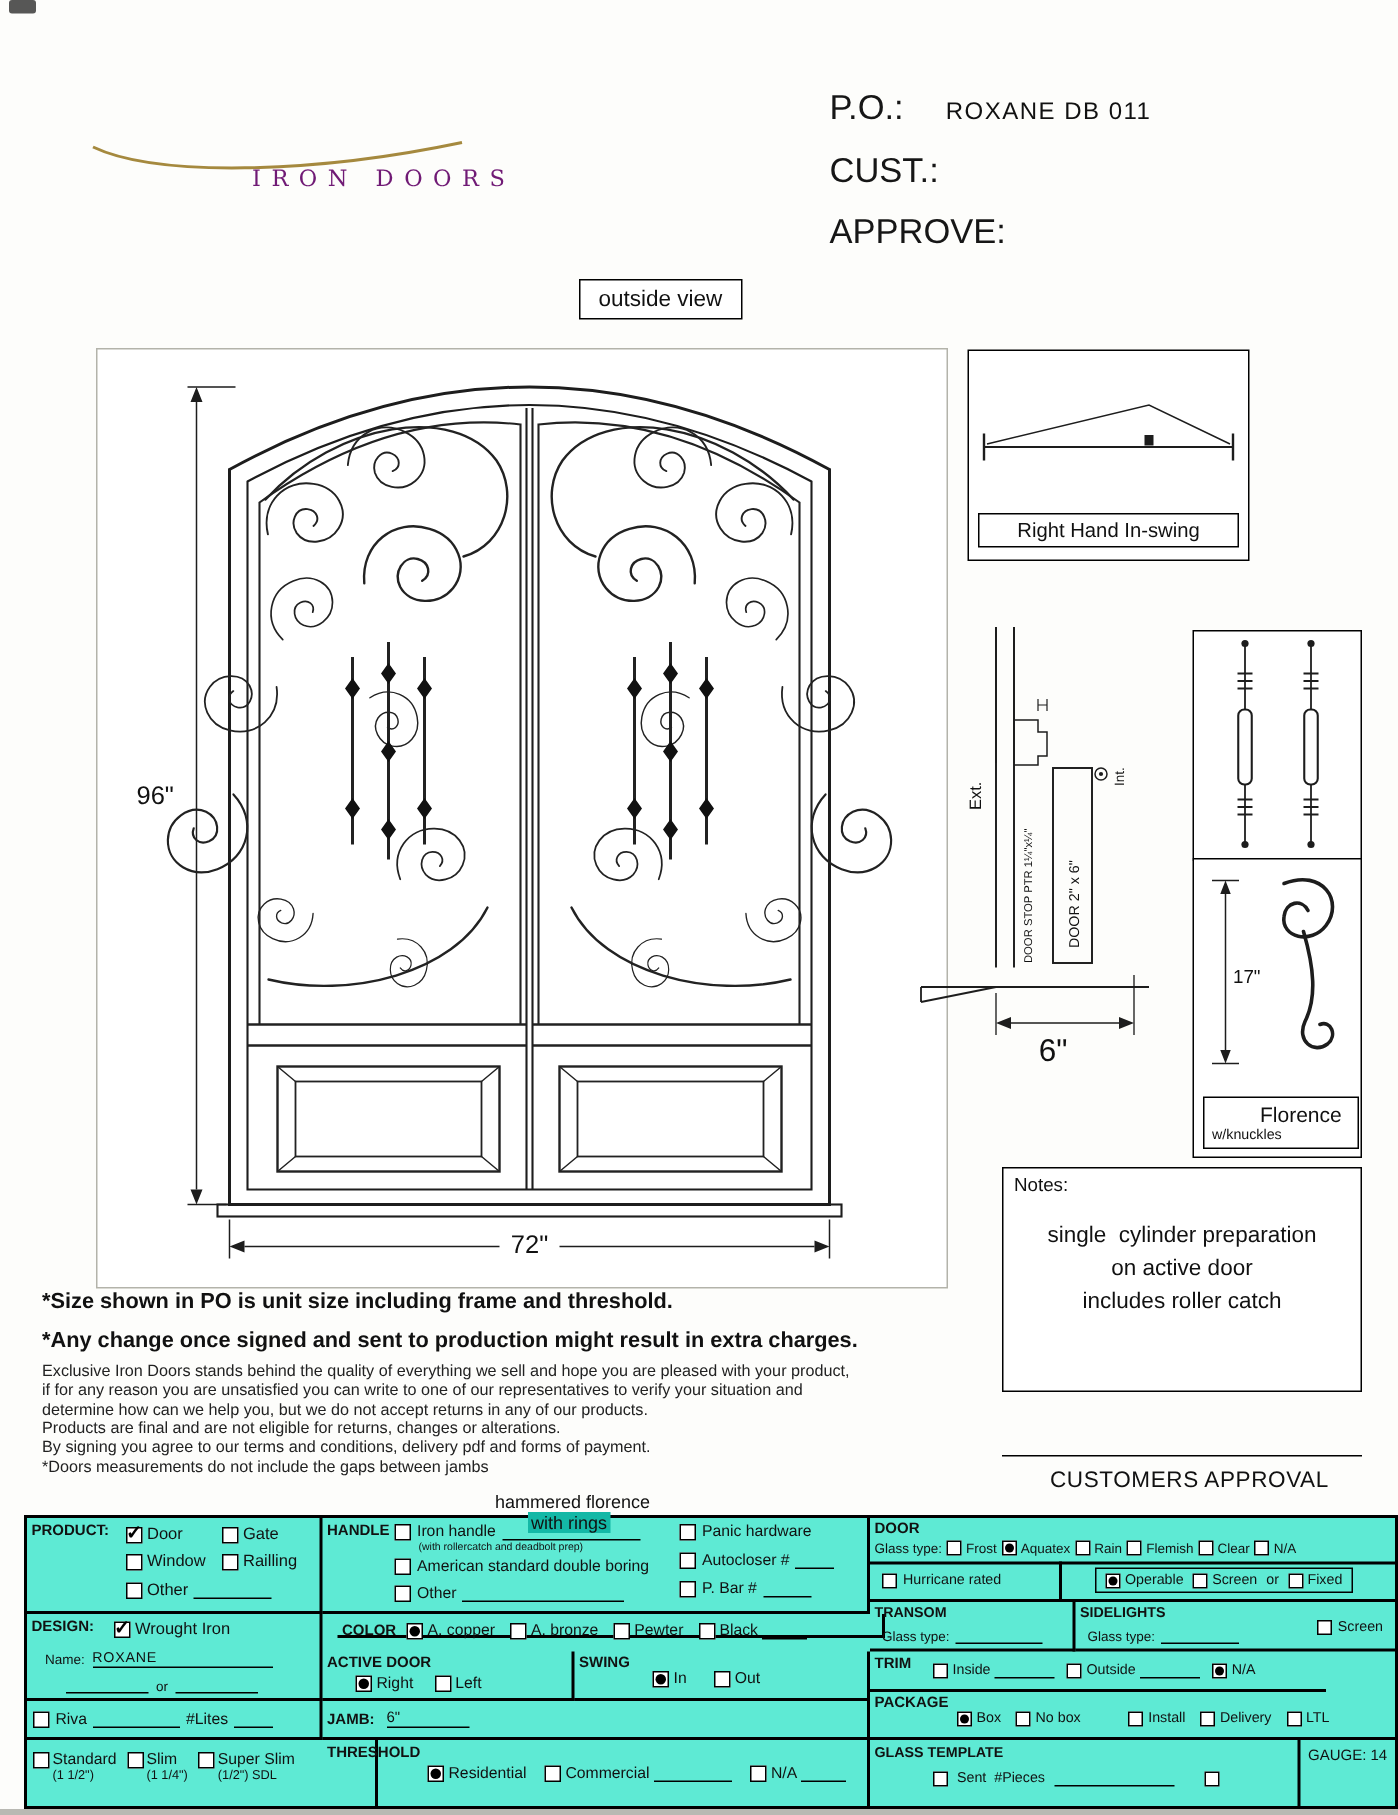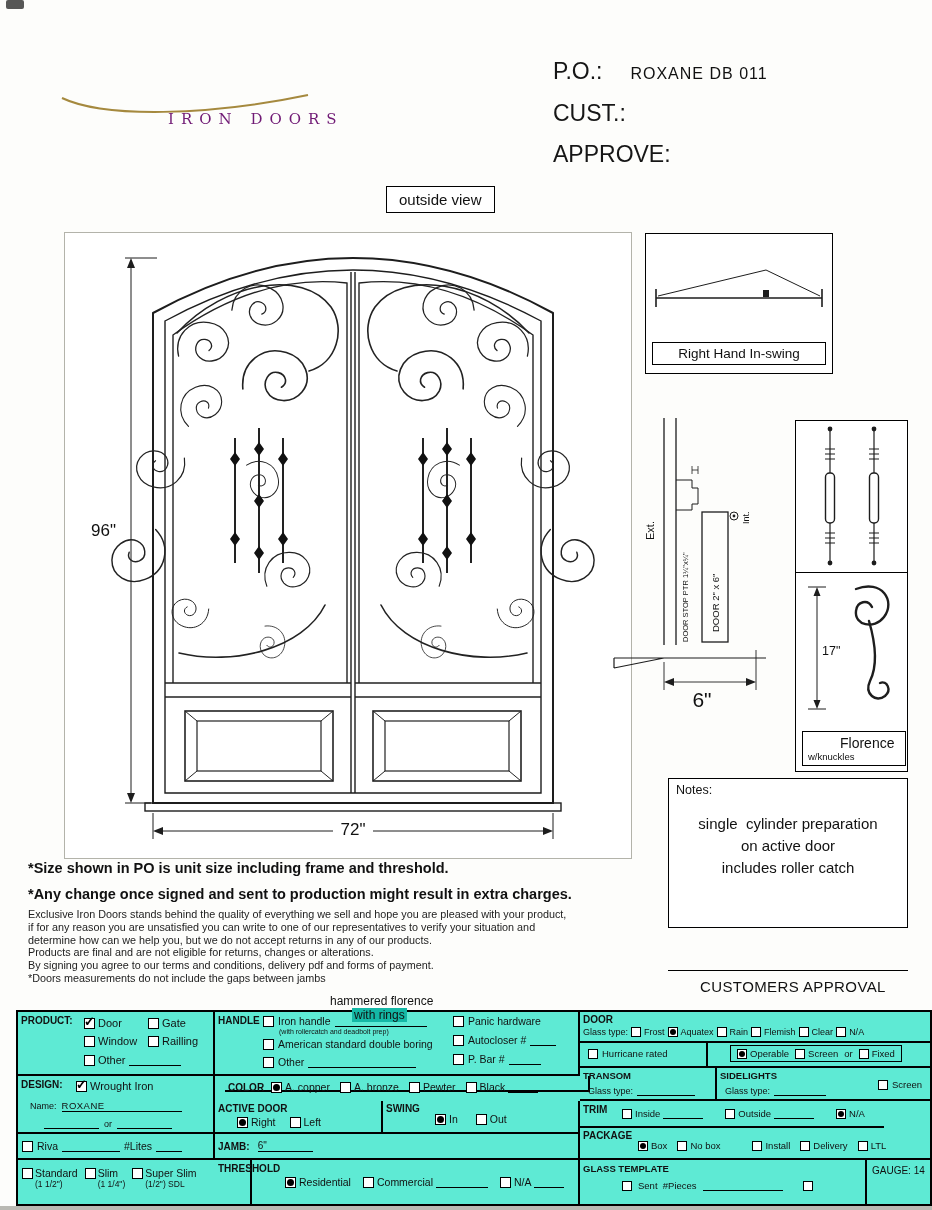--- a/index.html
+++ b/index.html
@@ -464,21 +464,21 @@
         <span class="ul" style="width:52px;"></span>
       </div>
       <div class="frow" style="right:8px;top:11px;gap:4px;font-size:9.5px;">
         <span class="cb s"></span>
         <span>Screen</span>
       </div>
     </div>
 
     <div class="cell lr" style="left:562px;top:89px;width:304px;height:27px;font-size:9.5px;">
       <div class="abs bl" style="left:3px;top:3px;font-size:10px;">TRIM</div>
-      <div class="frow" style="left:42px;top:7px;gap:22px;align-items:center;">
+      <div class="frow" style="left:42px;top:7px;gap:8px;align-items:center;">
         <span class="ci">
             <span class="cb s"></span>
             <span>Inside</span>
             <span class="ul" style="width:40px;"></span>
           </span>
         <span class="ci">
             <span class="cb s"></span>
             <span>Outside</span>
             <span class="ul" style="width:40px;"></span>
           </span>

